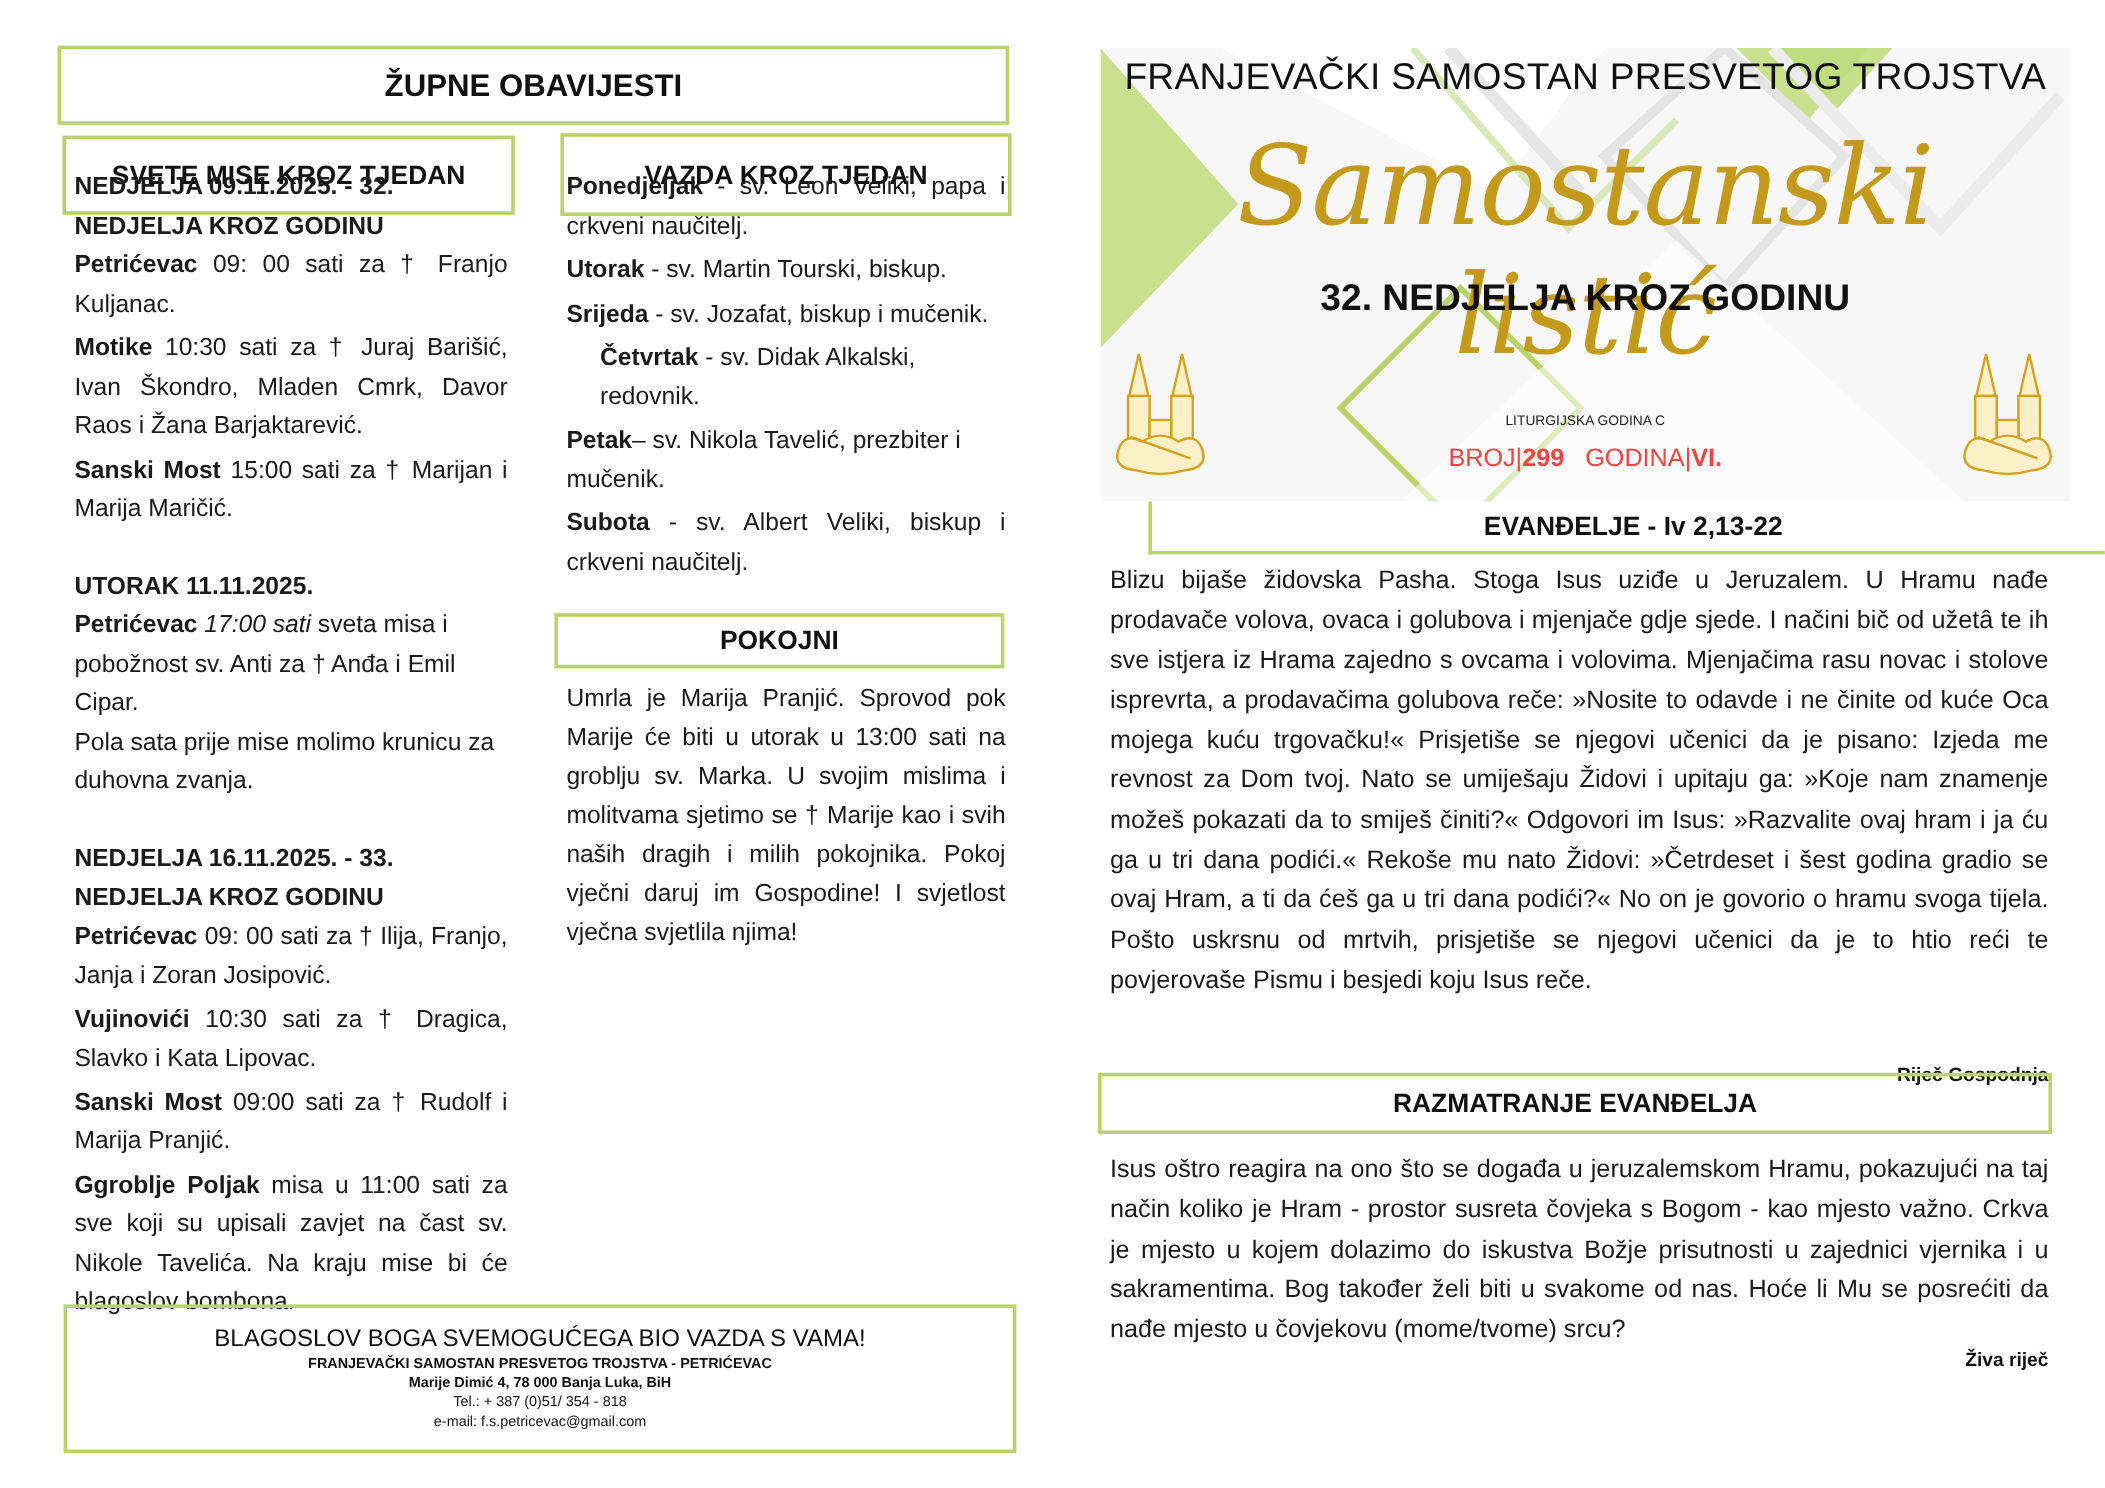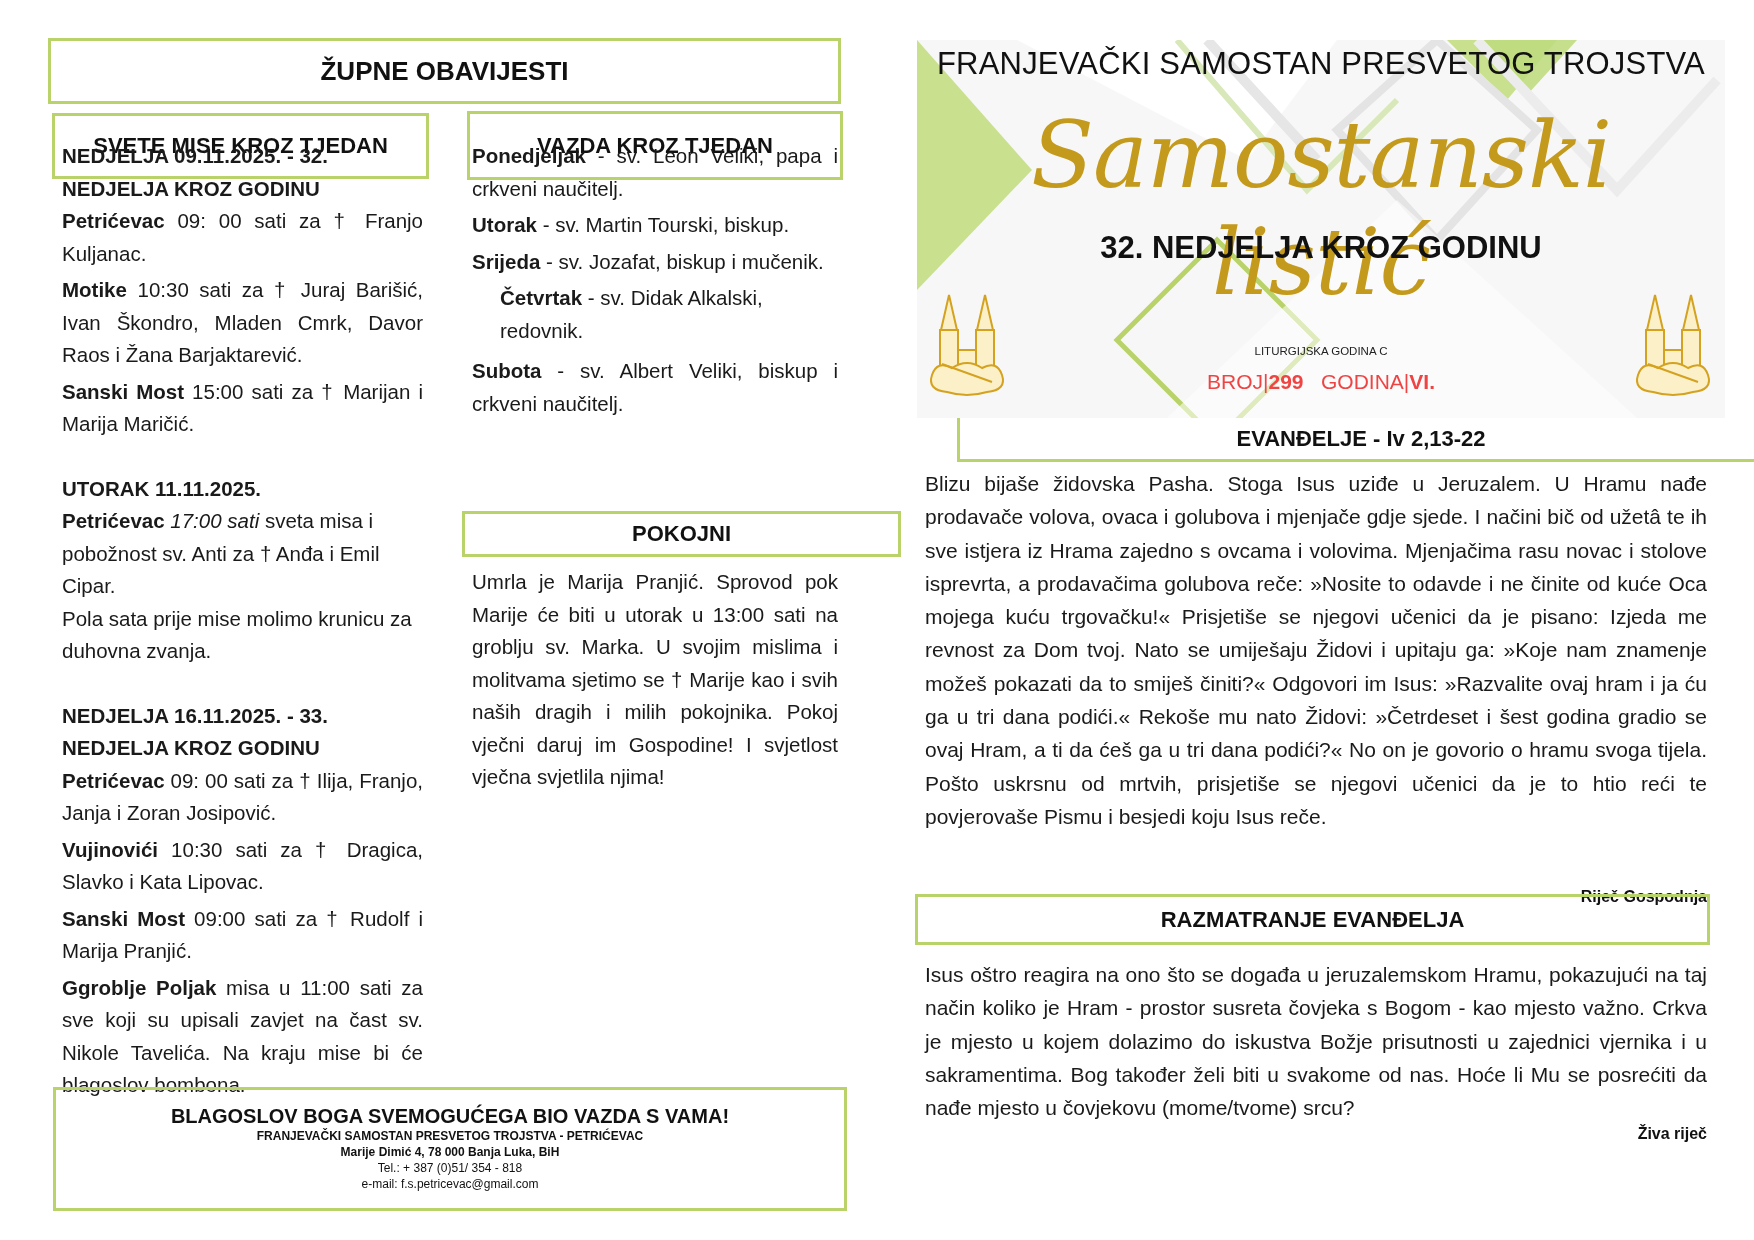--- a/index.html
+++ b/index.html
@@ -21,21 +21,21 @@
   #banner svg.bg { position:absolute; left:0; top:0; }
   .b-title { position:absolute; left:0; width:808px; text-align:center; top:6px; font-size:31px; letter-spacing:0.2px; color:#111; }
   .b-script { position:absolute; left:0; width:808px; text-align:center; top:62px; font-size:92px;
               font-family:"DejaVu Serif", serif; font-style:italic; color:#c49a1c; letter-spacing:-1px; }
   .b-sub { position:absolute; left:0; width:808px; text-align:center; top:190px; font-size:31px; font-weight:bold; color:#111; }
   .b-lit { position:absolute; left:0; width:808px; text-align:center; top:305px; font-size:11.5px; color:#222; }
   .b-num { position:absolute; left:0; width:808px; text-align:center; top:330px; font-size:21px; color:#ef4444; }
   .logo { position:absolute; width:80px; height:110px; }
 
   .footer-box { position:absolute; left:53px; top:1087px; width:794px; height:124px; border:3px solid #b9d36a; box-sizing:border-box; text-align:center; }
-  .footer-box .f1 { font-weight:bold; font-size:20px; margin-top:13px; line-height:26px; }
+  .footer-box .f1 { font-weight:normal; font-size:20px; margin-top:13px; line-height:26px; }
   .footer-box .f2 { font-weight:bold; font-size:12px; line-height:15px; }
   .footer-box .f3 { font-weight:bold; font-size:12px; line-height:16px; }
   .footer-box .f4 { font-size:12px; line-height:16px; }
   .footer-box .f5 { font-size:12px; line-height:16px; }
   .sig { position:absolute; font-weight:bold; font-size:16px; text-align:right; }
 </style>
 </head>
 <body>
 
 <div class="gbox" style="left:48px; top:38px; width:793px; height:66px; font-size:26px;">
@@ -85,25 +85,26 @@
 
 <div class="txt just" style="left:472px; top:140px; width:366px;">
   <div class="para"><b>Ponedjeljak</b><span> - sv. Leon Veliki, papa i crkveni naučitelj.</span></div>
   <div class="gap"></div>
   <div class="para"><b>Utorak</b><span> - sv. Martin Tourski, biskup.</span></div>
   <div class="gap"></div>
   <div class="para" style="text-align:left;"><b>Srijeda</b><span> - sv. Jozafat, biskup i mučenik.</span></div>
   <div class="gap"></div>
   <div class="para" style="text-align:left;margin-left:28px;"><b>Četvrtak</b><span> - sv. Didak Alkalski, redovnik.</span></div>
   <div class="gap"></div>
+  <div class="para" style="text-align:left;"><b>Petak</b><span>– sv. Nikola Tavelić, prezbiter i mučenik.</span></div>
   <div class="gap"></div>
   <div class="para"><b>Subota</b><span> - sv. Albert Veliki, biskup i crkveni naučitelj.</span></div>
 </div>
 
-<div class="gbox" style="left:462px; top:511px; width:439px; height:46px; font-size:22px;">
+<div class="gbox" style="left:462px; top:511px; width:375px; height:46px; font-size:22px;">
   <span>POKOJNI</span>
 </div>
 <div class="txt just" style="left:472px; top:566px; width:366px;">Umrla je Marija Pranjić. Sprovod pok Marije će biti u utorak u 13:00 sati na groblju sv. Marka. U svojim mislima i molitvama sjetimo se † Marije kao i svih naših dragih i milih pokojnika. Pokoj vječni daruj im Gospodine! I svjetlost vječna svjetlila njima!</div>
 
 <div class="footer-box">
   <div class="f1">BLAGOSLOV BOGA SVEMOGUĆEGA BIO VAZDA S VAMA!</div>
   <div class="f2">FRANJEVAČKI SAMOSTAN PRESVETOG TROJSTVA - PETRIĆEVAC</div>
   <div class="f3">Marije Dimić 4, 78 000 Banja Luka, BiH</div>
   <div class="f4">Tel.: + 387 (0)51/ 354 - 818</div>
   <div class="f5">e-mail: f.s.petricevac@gmail.com</div>

